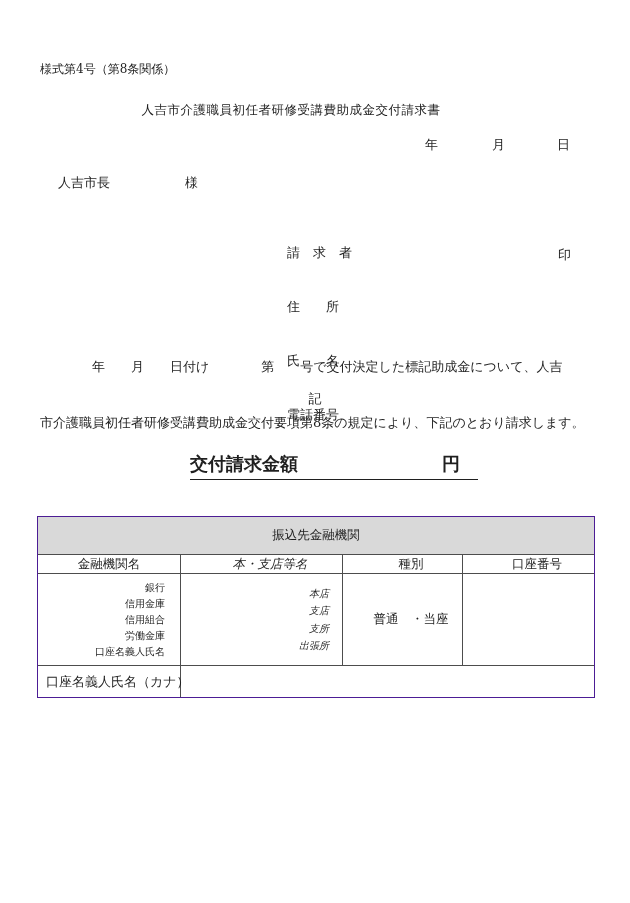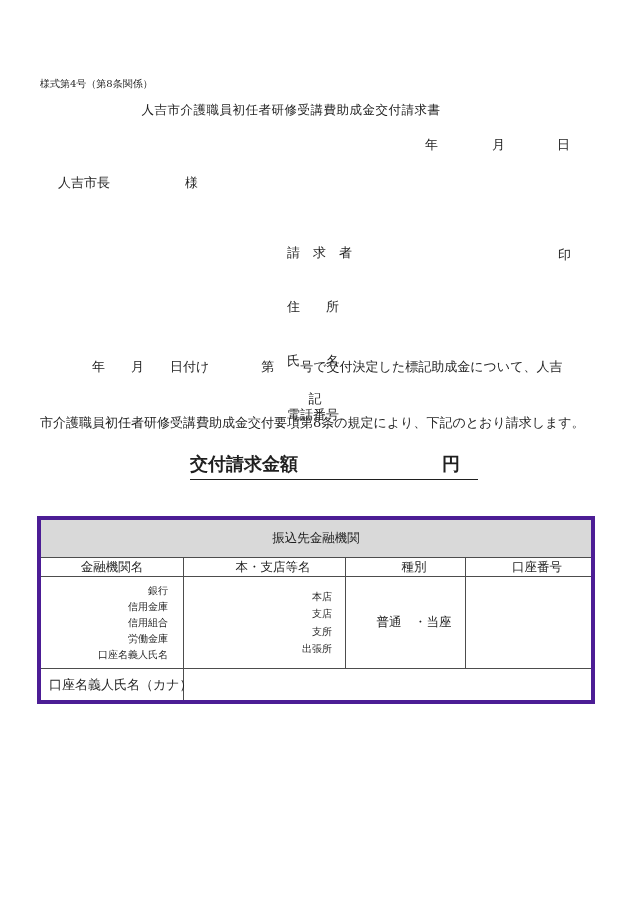--- a/index.html
+++ b/index.html
@@ -12,21 +12,21 @@
   #page {
     position: relative;
     width: 630px; height: 903px;
     overflow: hidden;
     background: #ffffff;
   }
   .abs { position: absolute; white-space: pre; }
   .fs13 { font-size: 13px; }
 
   
-  .form-number { left: 40px; top: 77px; font-size: 10px; }
+  .form-number { left: 40px; top: 61px; font-size: 12px; }
   .doc-title { left: 0; top: 102px; width: 582px; text-align: center; font-size: 12.5px; letter-spacing: 0.5px; }
   .date-year  { left: 425px; top: 136px; }
   .date-month { left: 492px; top: 136px; }
   .date-day   { left: 557px; top: 136px; }
   .addressee-title { left: 58px; top: 174px; }
   .addressee-honorific { left: 185px; top: 174px; }
 
   .requester-block { left: 287px; top: 208px; line-height: 18px; font-size: 13px; }
   .seal { left: 558px; top: 246px; font-size: 13px; }
 
@@ -38,36 +38,36 @@
     position: absolute; left: 190px; top: 452px; width: 288px;
     border-bottom: 1.4px solid #1f1f1f;
     display: flex; justify-content: space-between; align-items: flex-end;
     padding-bottom: 3px; font-weight: bold; font-size: 18px;
   }
   .amount-line .unit { margin-right: 18px; }
 
   
   .form-table {
     position: absolute; left: 37px; top: 516px; width: 558px;
-    border: 4px solid #4c1d95; box-sizing: border-box;
+    border: 1px solid #4c1d95; box-sizing: border-box;
     font-size: 12.5px;
   }
   .form-table * { box-sizing: border-box; }
   .t-title {
     height: 38px; background: #d9d9d9; border-bottom: 1px solid #4d4d4d;
     display: flex; align-items: center; justify-content: center;
   }
   .t-row { display: flex; gap: 17px; }
   .t-headrow { height: 19px; border-bottom: 1px solid #4d4d4d; }
   .t-bodyrow { height: 92px; border-bottom: 1px solid #4d4d4d; }
   .t-footrow { height: 31px; }
   .cell { border-right: 1px solid #4d4d4d; }
   .cell:last-child { border-right: none; }
   .c1 { width: 143px; }
-  .c2 { width: 145px; }
+  .c2 { width: 145px; font-style: italic; }
   .c3 { width: 103px; }
   .c4 { flex: 1; }
   .hcell { display: flex; align-items: center; justify-content: center; font-size: 12.5px; }
   .stack-right {
     display: flex; flex-direction: column; justify-content: center;
     align-items: flex-end; font-size: 10px;
   }
   .stack-right.banks { padding-right: 15px; line-height: 16px; }
   .stack-right.branches { padding-right: 13px; line-height: 17.5px; }
   .center-cell { display: flex; align-items: center; justify-content: center; font-size: 12.5px; }

